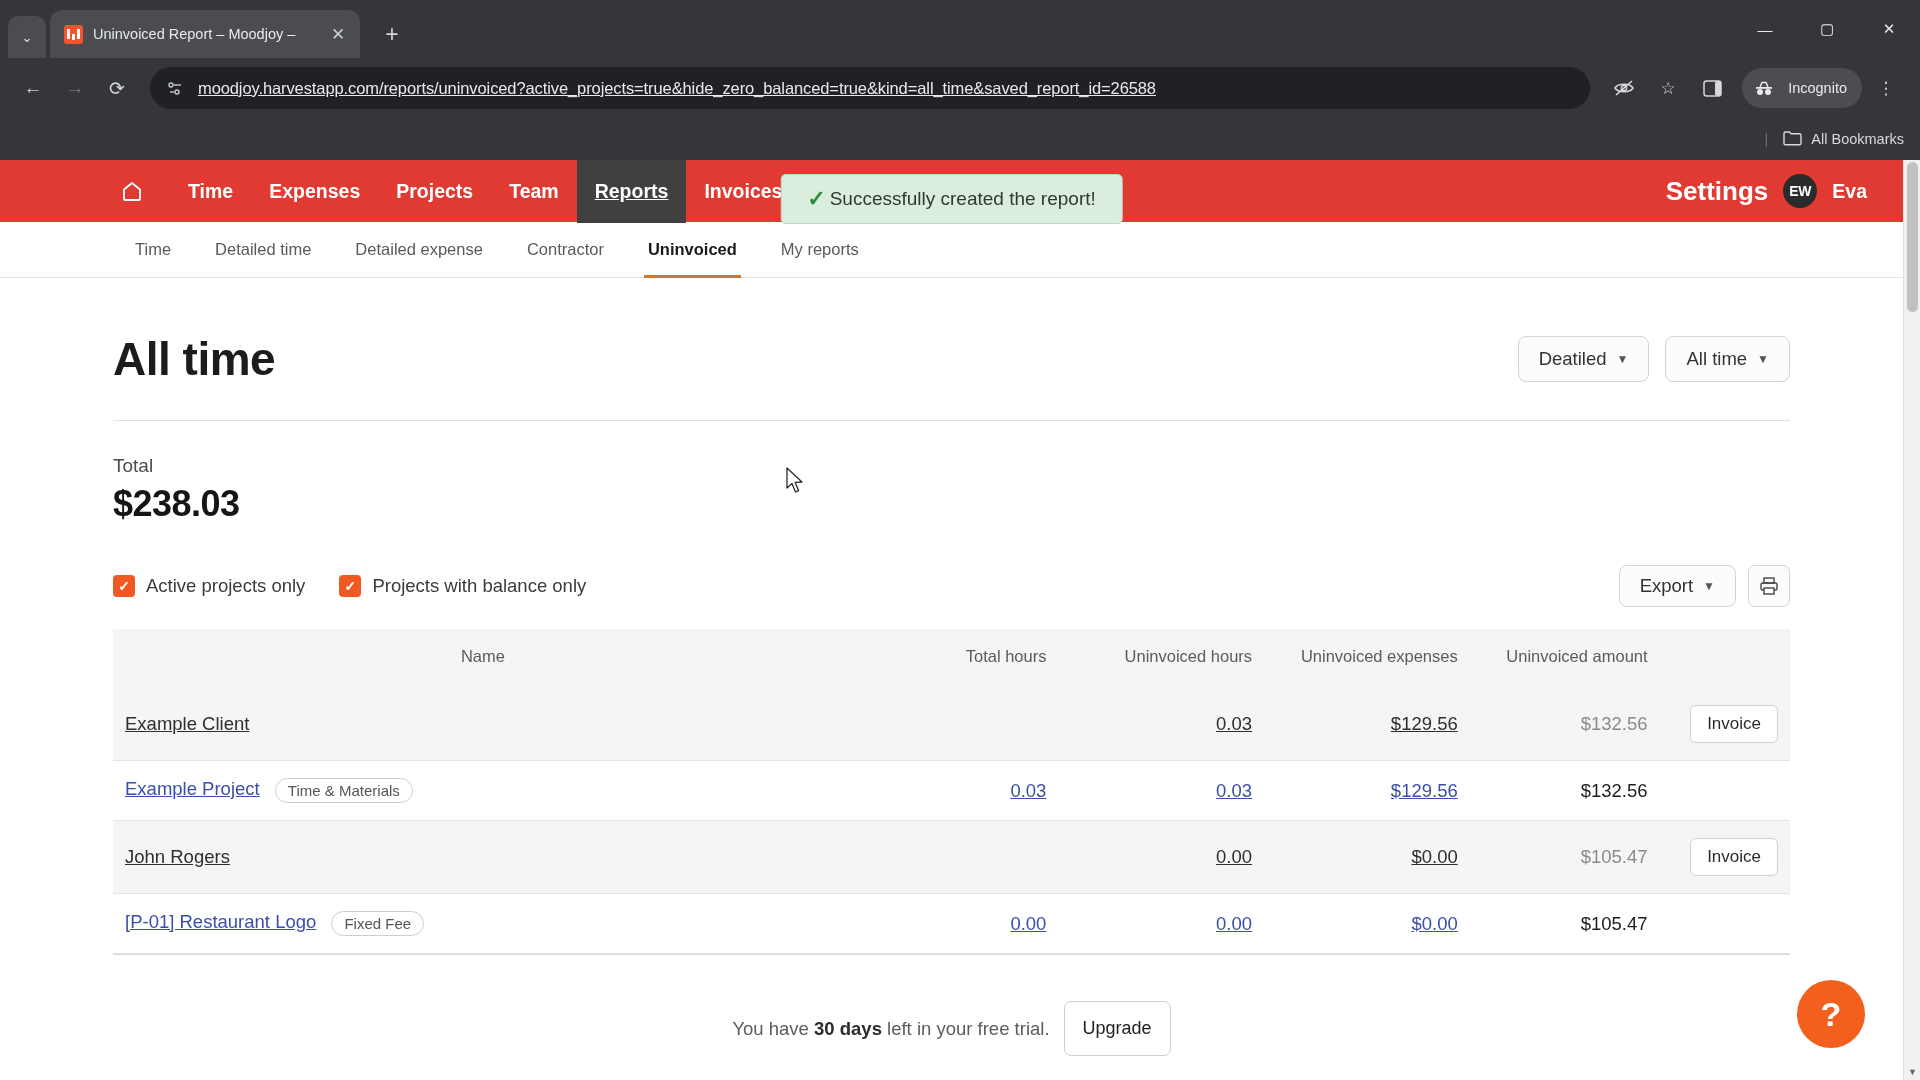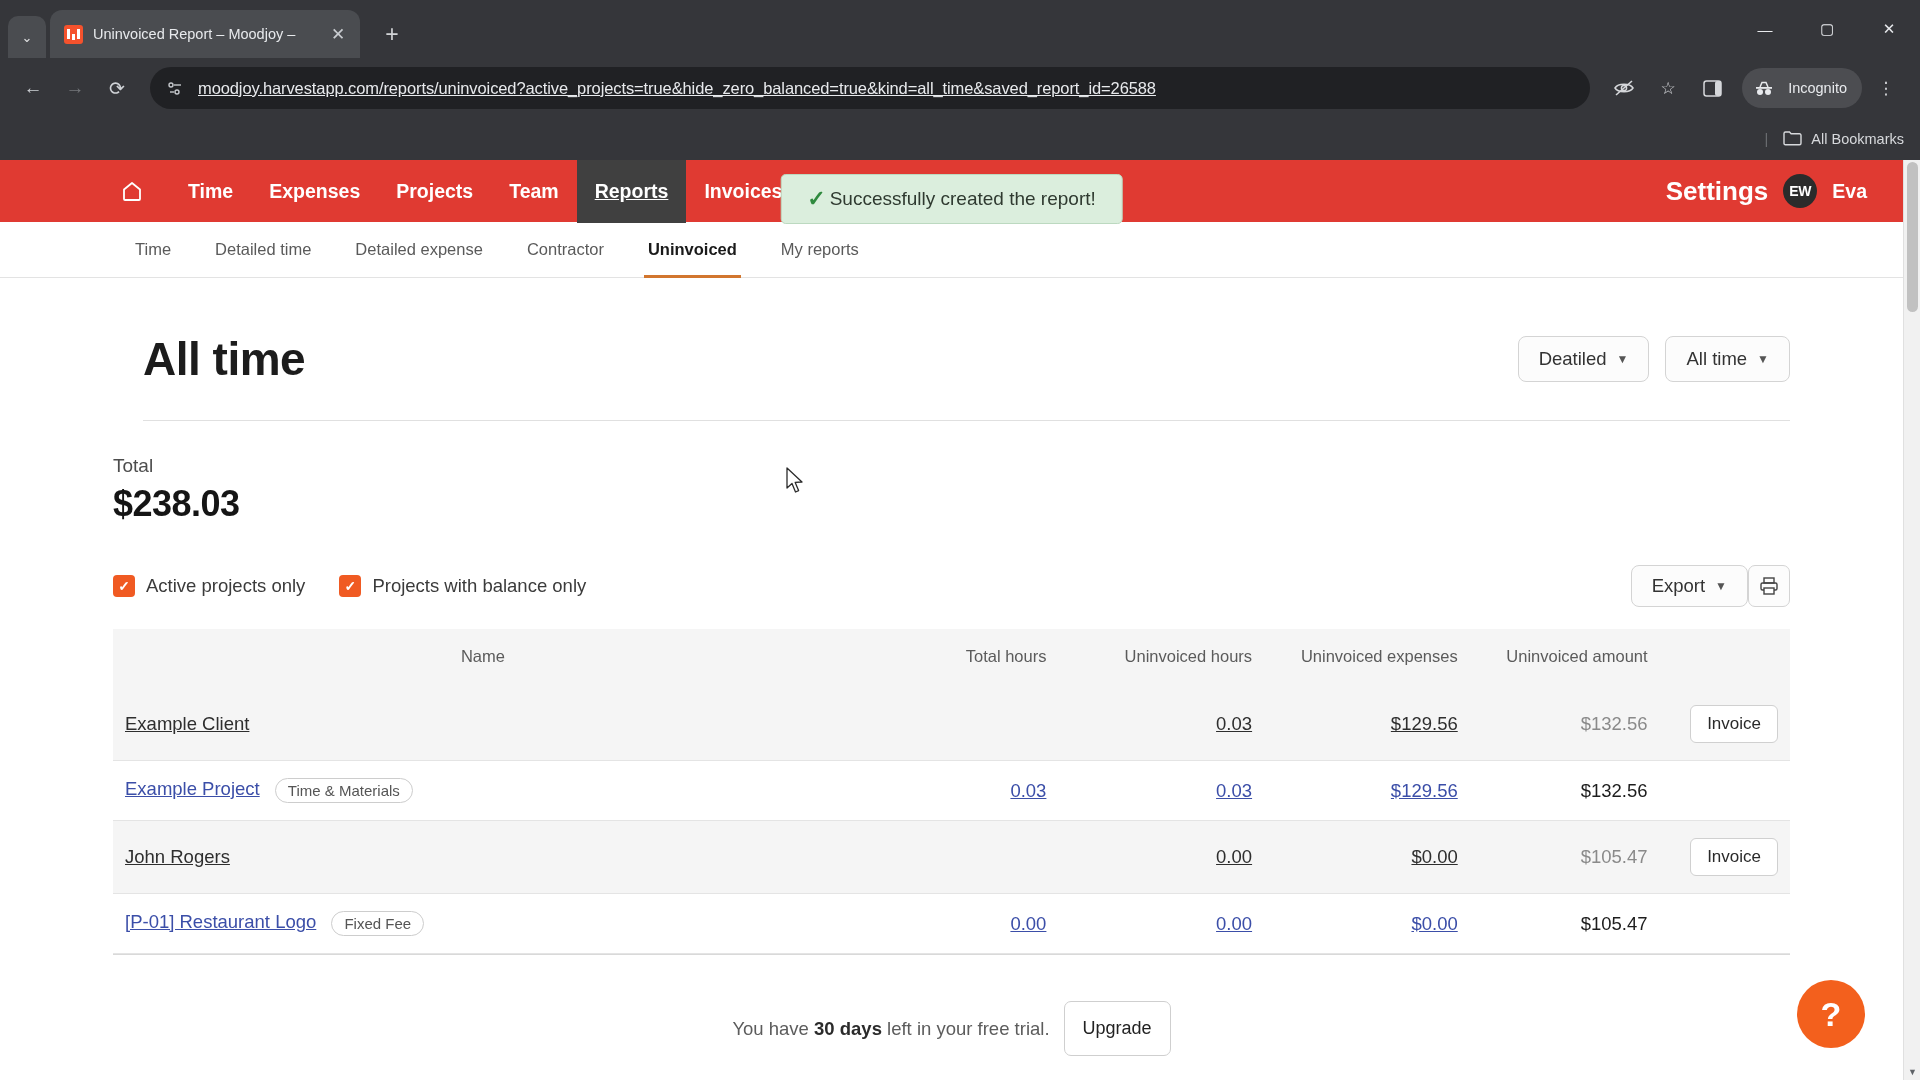--- a/index.html
+++ b/index.html
@@ -73,40 +73,40 @@
   #toast {
     position: absolute; top: 14px; left: 50%; transform: translateX(-50%);
     background: #dbeedd; border: 1px solid #bcd9c0; border-radius: 5px;
     padding: 11px 26px; font-size: 19px; color: #2f3a30; display: flex; align-items: center; gap: 4px;
     z-index: 30; white-space: nowrap;
   }
   #toast .chk { color: #2f8a3e; font-size: 22px; font-weight: bold; }
 
   #cursor { position: absolute; left: 785px; top: 307px; z-index: 40; pointer-events:none; }
 
-  #titlerow { display: flex; align-items: center; justify-content: space-between; padding-top: 54px; padding-bottom: 34px; border-bottom: 1px solid #e0e0e0; margin-left: 30px; }
+  #titlerow { display: flex; align-items: center; justify-content: space-between; padding-top: 54px; padding-bottom: 34px; border-bottom: 1px solid #e0e0e0; }
   #pagetitle { font-size: 46px; font-weight: bold; color: #1c1c1c; letter-spacing: -0.5px; }
   .ddbtn {
     border: 1px solid #d4d4d4; background: #fcfcfc; border-radius: 8px;
     height: 46px; padding: 0 20px; display: flex; align-items: center; gap: 10px;
     font-size: 18.5px; color: #333; margin-left: 16px;
   }
   .ddbtn .cv { font-size: 12px; color: #555; }
   .btnrow { display: flex; }
 
   #totalwrap { padding-top: 34px; }
   #totallabel { font-size: 19px; color: #4d4d4d; margin-bottom: 6px; }
   #totalvalue { font-size: 36px; font-weight: bold; color: #151515; letter-spacing: -0.5px; }
 
   #filterrow { display: flex; align-items: center; justify-content: space-between; margin-top: 40px; margin-bottom: 22px; }
   .checks { display: flex; align-items: center; gap: 34px; }
   .chkitem { display: flex; align-items: center; gap: 11px; }
   .cbox { width: 22px; height: 22px; background: #f05a22; border-radius: 4px; display: flex; align-items: center; justify-content: center; color: #fff; font-size: 14px; font-weight: bold; }
   .chklabel { font-size: 18.5px; color: #3b3b3b; }
-  .rightctl { display: flex; align-items: center; }
+  .rightctl { display: flex; align-items: center; gap: 12px; }
   .printbtn { width: 42px; height: 42px; border: 1px solid #d4d4d4; border-radius: 7px; background: #fcfcfc; display: flex; align-items: center; justify-content: center; color: #444; font-size: 17px; }
 
   
   table { width: 100%; border-collapse: collapse; table-layout: fixed; }
   thead tr { background: #f5f5f5; }
   th { font-size: 16.5px; font-weight: normal; color: #5b5b5b; padding: 18px 0 22px; vertical-align: top; }
   th.name { text-align: center; padding-left: 12px; }
   th.num { text-align: right; }
   th.act { width: 130px; }
   col.c-name { width: 46%; }

